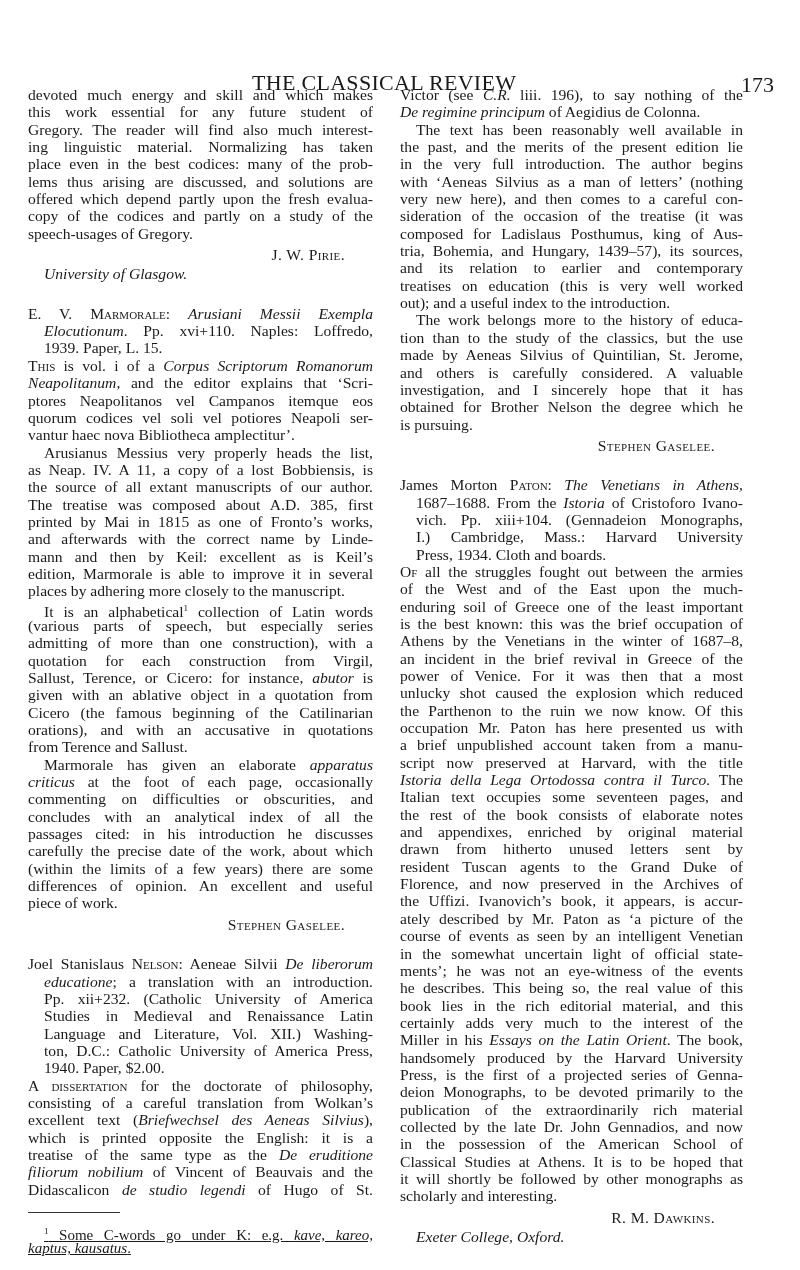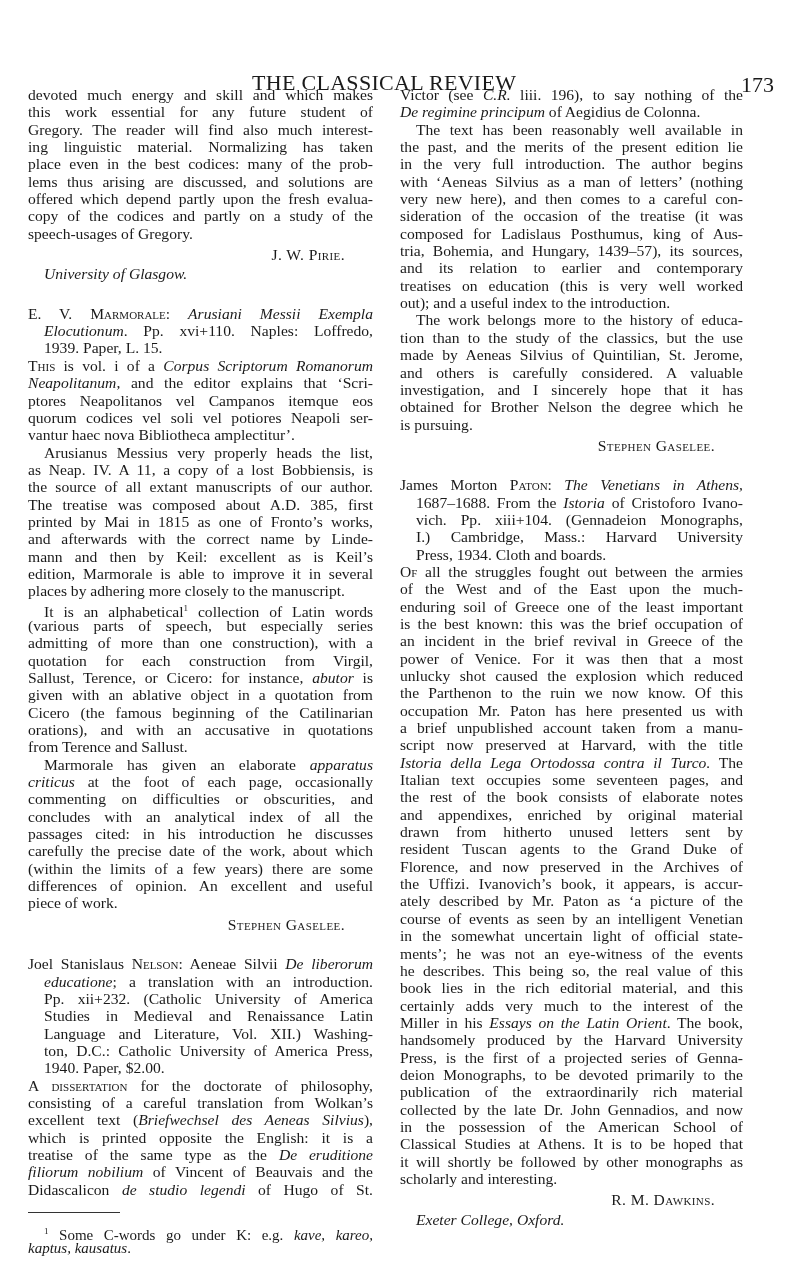--- a/index.html
+++ b/index.html
@@ -25,21 +25,21 @@
   .col-right { left: 400px; width: 343px; }
   .l { display: block; white-space: nowrap; text-align: justify; text-align-last: justify; height: 17.35px; }
   .l.last { text-align-last: left; }
   .ind { text-indent: 16px; }
   .hang { padding-left: 16px; }
   .sig { display: block; text-align: right; padding-right: 28px; height: 17.35px; margin-top: 4px; }
   .sig.sc { font-variant: small-caps; letter-spacing: 0.4px; }
   .aff { display: block; font-style: italic; padding-left: 16px; height: 17.35px; margin-top: 2px; }
   .gap { display: block; height: 22px; }
   .footnote-rule { display: block; width: 92px; border-top: 1px solid #333; margin: 14px 0 10px 0; height: 0; }
-  .footnote { font-size: 15px; }
+  .footnote { font-size: 15px; text-decoration: underline; }
   i { font-style: italic; }
   .sc { font-variant: small-caps; }
 </style>
 </head>
 <body>
 
 <div class="header">
   <span class="journal-title">THE CLASSICAL REVIEW</span>
   <span class="page-number">173</span>
 </div>
@@ -165,20 +165,21 @@
       <span class="l"><span>James Morton </span><span class="sc">Paton</span><span>: </span><i>The Venetians in Athens,</i></span>
       <span class="l hang"><span>1687–1688. From the </span><i>Istoria</i><span> of Cristoforo Ivano-</span></span>
       <span class="l hang">vich. Pp. xiii+104. (Gennadeion Monographs,</span>
       <span class="l hang">I.) Cambridge, Mass.: Harvard University</span>
       <span class="l last hang">Press, 1934. Cloth and boards.</span>
     </div>
     <span class="l"><span class="sc">Of</span><span> all the struggles fought out between the armies</span></span>
     <span class="l">of the West and of the East upon the much-</span>
     <span class="l">enduring soil of Greece one of the least important</span>
     <span class="l">is the best known: this was the brief occupation of</span>
+    <span class="l">Athens by the Venetians in the winter of 1687–8,</span>
     <span class="l">an incident in the brief revival in Greece of the</span>
     <span class="l">power of Venice. For it was then that a most</span>
     <span class="l">unlucky shot caused the explosion which reduced</span>
     <span class="l">the Parthenon to the ruin we now know. Of this</span>
     <span class="l">occupation Mr. Paton has here presented us with</span>
     <span class="l">a brief unpublished account taken from a manu-</span>
     <span class="l">script now preserved at Harvard, with the title</span>
     <span class="l"><i>Istoria della Lega Ortodossa contra il Turco.</i><span> The</span></span>
     <span class="l">Italian text occupies some seventeen pages, and</span>
     <span class="l">the rest of the book consists of elaborate notes</span>

